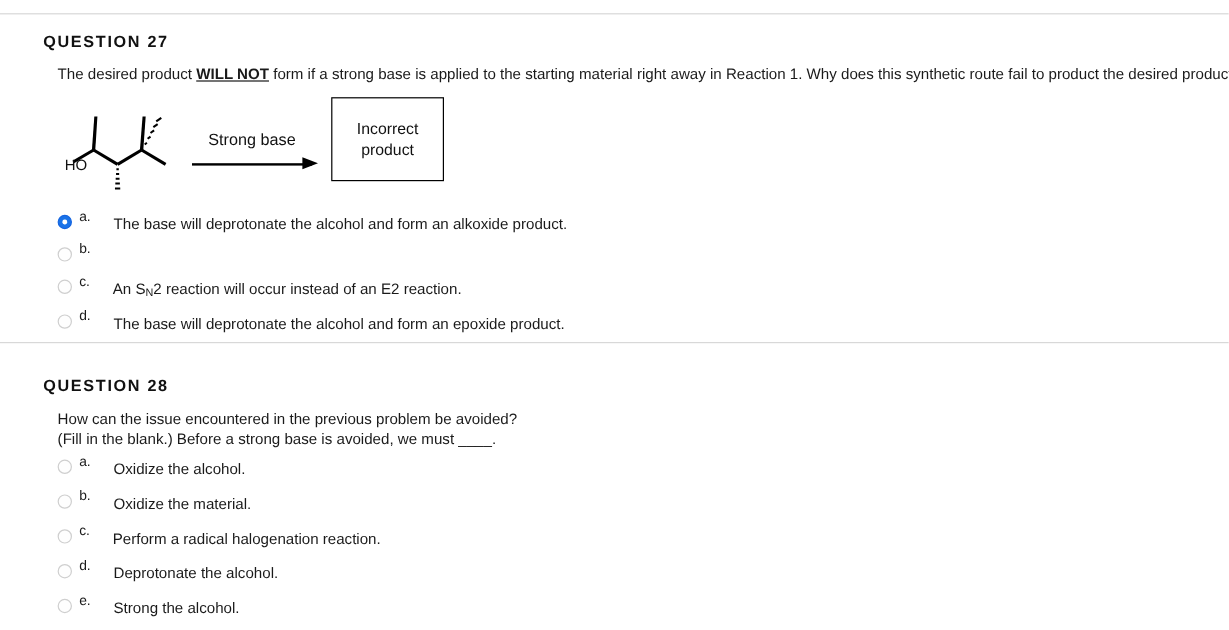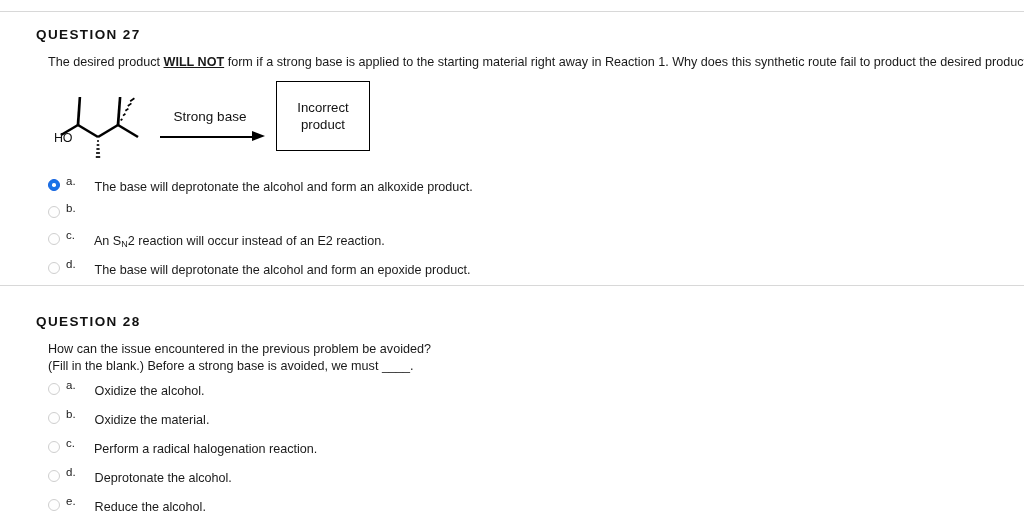--- a/index.html
+++ b/index.html
@@ -309,17 +309,17 @@
 
     <div class="option">
       <span class="radio"></span>
       <span class="opt-letter">d.</span>
       <span class="opt-text">Deprotonate the alcohol.</span>
     </div>
 
     <div class="option">
       <span class="radio"></span>
       <span class="opt-letter">e.</span>
-      <span class="opt-text">Reduce the alcohol.</span>
+      <span class="opt-text">Strong the alcohol.</span>
     </div>
 
   </div>
 </div>
 
 </body></html>

